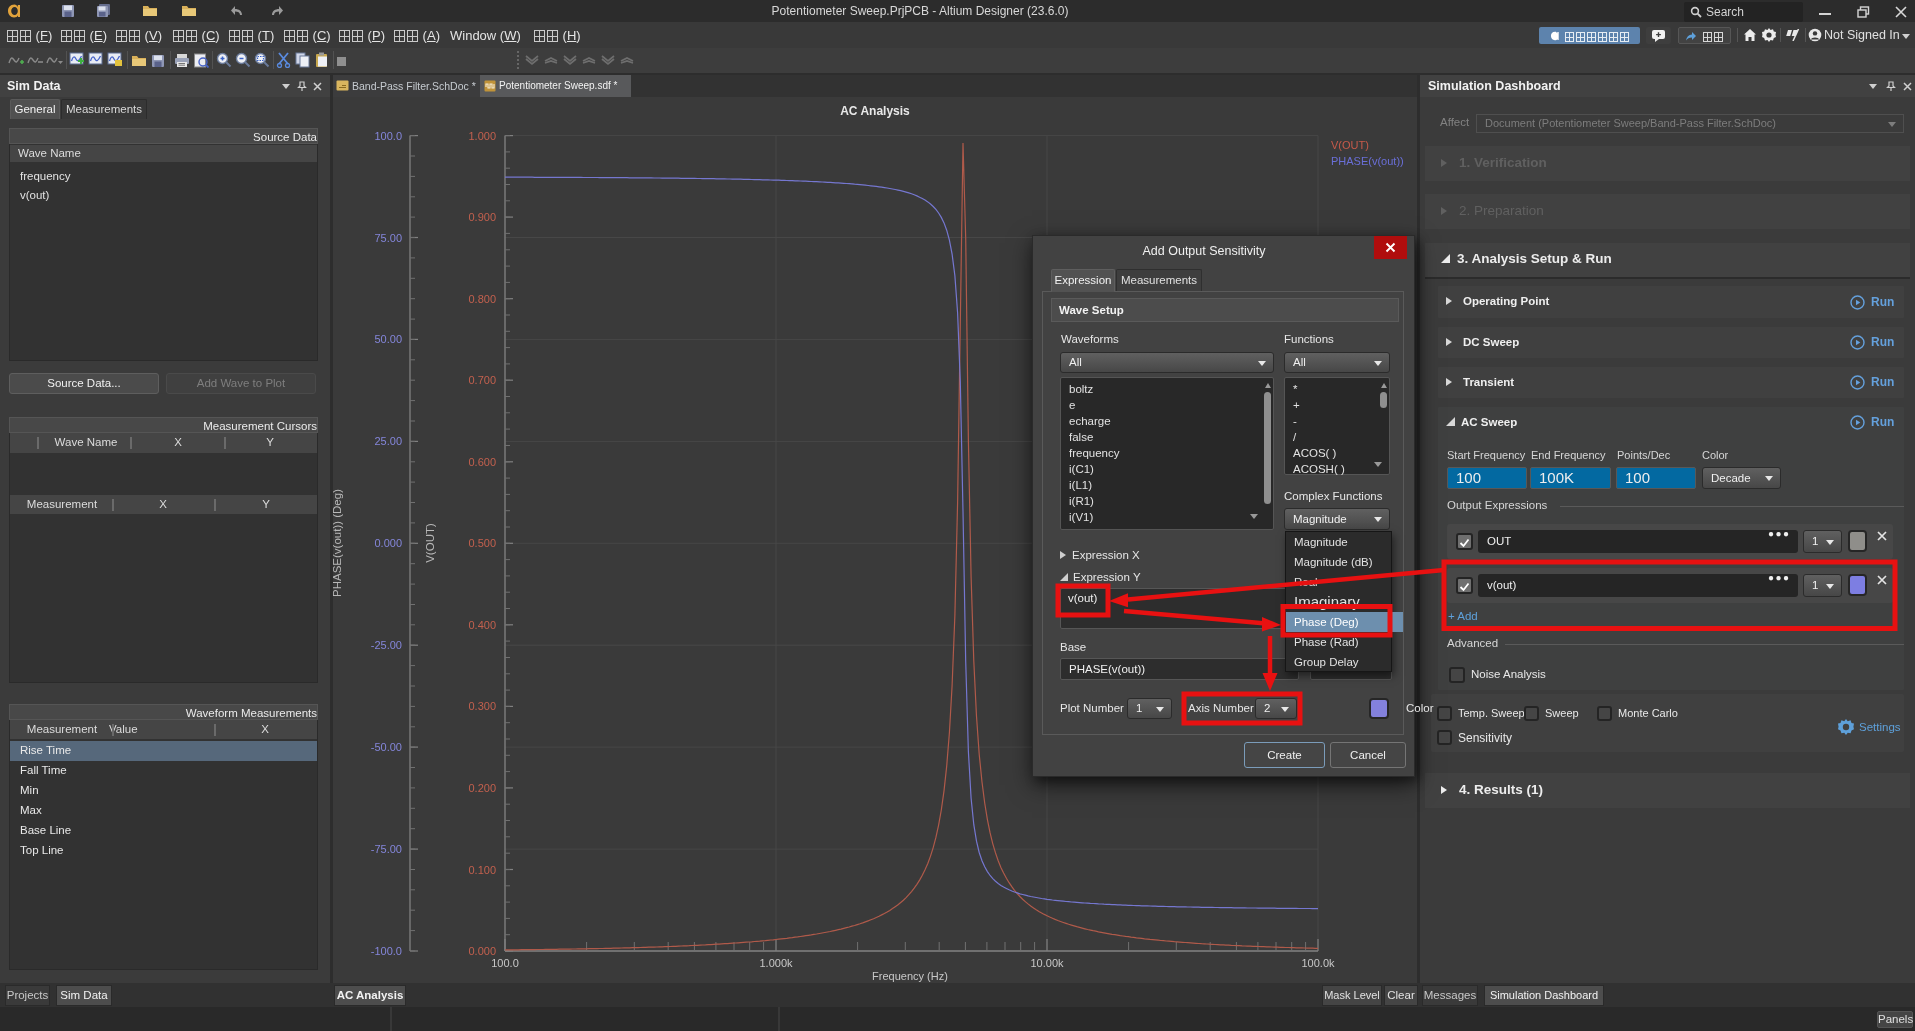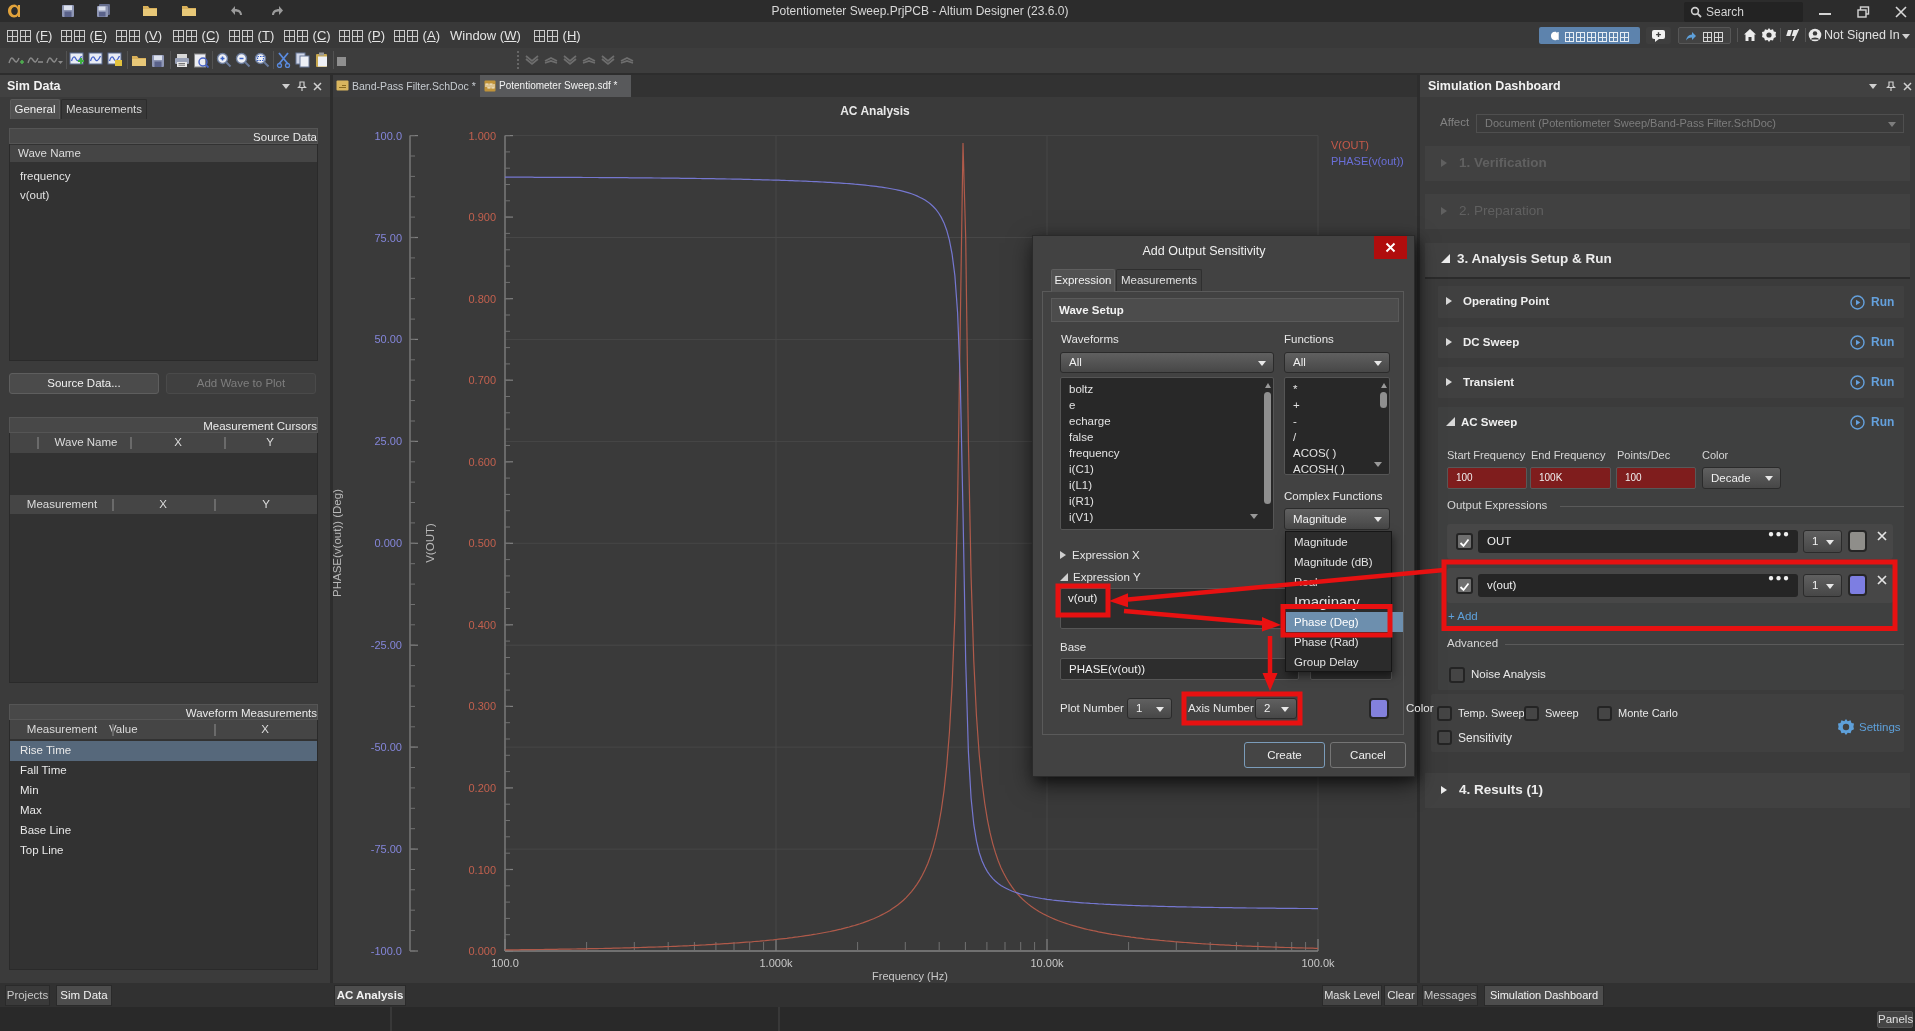--- a/index.html
+++ b/index.html
@@ -2,21 +2,21 @@
 <html><head><meta charset="utf-8"><style>
 *{margin:0;padding:0;box-sizing:border-box}
 html,body{width:1915px;height:1031px;overflow:hidden}
 body{font-family:"Liberation Sans",sans-serif;background:#3a3a3a;position:relative;color:#e0e0e0}
 .a{position:absolute}
 .cj{display:inline-block;width:11px;height:12px;margin:0 1px -2px 1px;border:1px solid currentColor;opacity:.85;
 background:linear-gradient(currentColor,currentColor) 50% 0/1px 100% no-repeat,linear-gradient(currentColor,currentColor) 0 55%/100% 1px no-repeat}
 .cjs{width:9px;height:10px}
 .dd{background:linear-gradient(#606060,#474747);border:1px solid #2b2b2b;border-radius:3px;color:#f0f0f0;font-size:11.5px;line-height:19px;padding-left:8px;white-space:nowrap}
 .dd .ar{position:absolute;right:7px;top:50%;margin-top:-2px;width:0;height:0;border:4px solid transparent;border-top:5px solid #e8e8e8;border-bottom:none}
-.inp{background:#7f1d1d;border:1px solid #585858;border-radius:2px;color:#eee;font-size:10px;line-height:20px;padding-left:8px}
+.inp{background:#0369a1;border:1px solid #585858;border-radius:2px;color:#eee;font-size:15px;line-height:20px;padding-left:8px}
 .fld{background:#252525;border-radius:3px;color:#f0f0f0;font-size:11.5px;padding-left:9px}
 .lbl{font-size:11.5px;color:#d6d6d6;white-space:nowrap}
 .cb{background:#454545;border:2px solid #242424;border-radius:3px}
 .cbc{background:#6f6f6f;border:2px solid #242424;border-radius:3px}
 .tri-r{display:inline-block;width:0;height:0;border:4px solid transparent;border-left:6px solid #cfcfcf;border-right:none;vertical-align:middle}
 .hline{background:#5a5a5a;height:1px}
 .secbar{background:#484848;font-size:11.5px;color:#eaeaea;text-align:right;line-height:16px}
 .hdrrow{background:#454545;font-size:11.5px;color:#dcdcdc}
 </style></head>
 <body>

